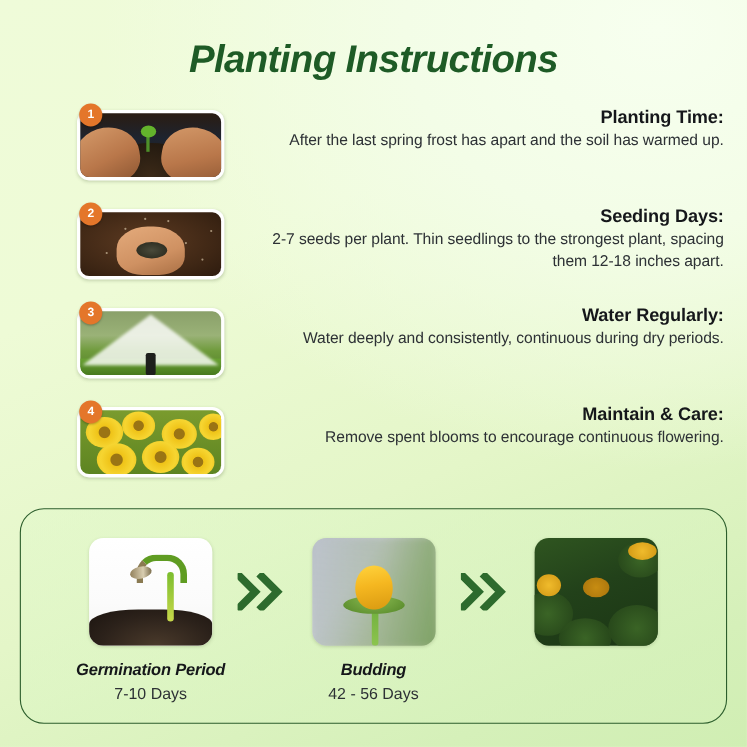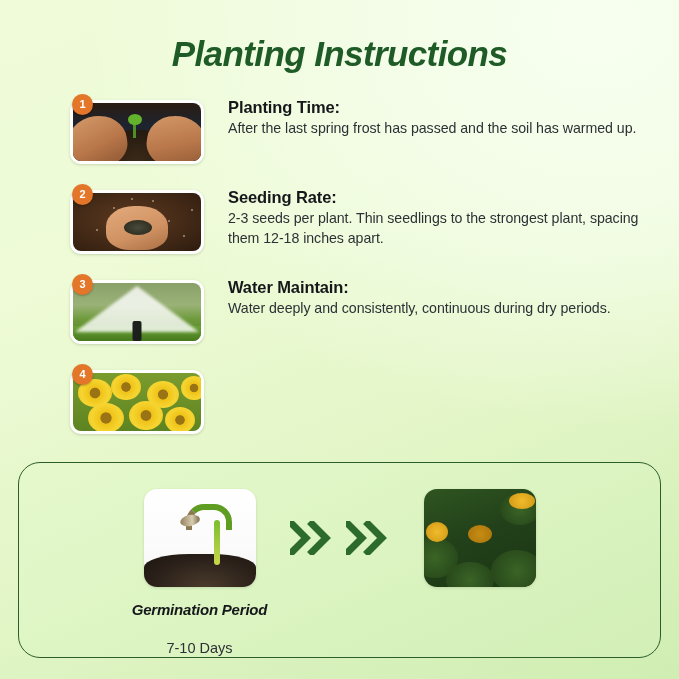--- a/index.html
+++ b/index.html
@@ -83,20 +83,21 @@
     line-height: 21px;
     text-align: center;
     z-index: 5;
     box-shadow: 0 1px 2px rgba(0,0,0,0.25);
   }
   .step-text {
     position: absolute;
     left: 228px;
     top: 0px;
     width: 430px;
+    text-align: right;
   }
   .step-head {
     font-size: 16.5px;
     font-weight: bold;
     color: #15171a;
     line-height: 22px;
     letter-spacing: -0.1px;
   }
   .step-body {
     font-size: 14.2px;
@@ -116,21 +117,21 @@
     border: 1.6px solid #2c5e2c;
     border-radius: 22px;
     box-sizing: border-box;
     background: linear-gradient(155deg, rgba(226,249,203,0.55) 0%, rgba(211,240,184,0.55) 100%);
   }
   .timeline-inner {
     position: absolute;
     inset: 0;
     display: flex;
     align-items: flex-start;
-    justify-content: center;
+    justify-content: space-between;
     padding: 26px 42px 0 42px;
     box-sizing: border-box;
   }
   .stage {
     width: 168px;
     text-align: center;
   }
   .stage-img {
     width: 112px;
     height: 98px;
@@ -142,21 +143,21 @@
   }
   .stage-name {
     margin-top: 14px;
     font-size: 15px;
     font-weight: bold;
     font-style: italic;
     color: #15171a;
     letter-spacing: -0.2px;
   }
   .stage-days {
-    margin-top: 22px;
+    margin-top: 5px;
     font-size: 14.5px;
     color: #2d3135;
   }
   .chevrons {
     width: 56px;
     height: 98px;
     display: flex;
     align-items: center;
     justify-content: center;
     margin-top: 0px;
@@ -294,74 +295,78 @@
         <div class="thumb img-hands">
           <div class="soil"></div>
           <div class="hand-l"></div>
           <div class="hand-r"></div>
           <div class="sprout"></div>
           <div class="leaf"></div>
         </div>
       </div>
       <div class="step-text">
         <div class="step-head">Planting Time:</div>
-        <div class="step-body">After the last spring frost has passed and the soil has warmed up.</div>
+        <div class="step-body">After the last spring frost has apart and the soil has warmed up.</div>
       </div>
     </div>
 
     <div class="step">
       <div class="thumb-wrap">
         <div class="badge">2</div>
         <div class="thumb img-seeds">
           <span class="speck" style="left:8%;top:16%"></span>
             <span class="speck" style="left:18%;top:62%"></span>
           <span class="speck" style="left:31%;top:24%"></span>
             <span class="speck" style="left:62%;top:12%"></span>
           <span class="speck" style="left:74%;top:46%"></span>
             <span class="speck" style="left:86%;top:72%"></span>
           <span class="speck" style="left:45%;top:8%"></span>
             <span class="speck" style="left:92%;top:28%"></span>
           <div class="palm"></div>
           <div class="seedpile"></div>
         </div>
       </div>
       <div class="step-text">
-        <div class="step-head">Seeding Rate:</div>
-        <div class="step-body">2-3 seeds per plant. Thin seedlings to the strongest plant, spacing them 12-18 inches apart.</div>
+        <div class="step-head">Seeding Days:</div>
+        <div class="step-body">2-7 seeds per plant. Thin seedlings to the strongest plant, spacing them 12-18 inches apart.</div>
       </div>
     </div>
 
     <div class="step">
       <div class="thumb-wrap">
         <div class="badge">3</div>
         <div class="thumb img-sprinkler">
           <div class="grass"></div>
           <div class="spray"></div>
           <div class="head"></div>
         </div>
       </div>
       <div class="step-text">
-        <div class="step-head">Water Maintain:</div>
+        <div class="step-head">Water Regularly:</div>
         <div class="step-body">Water deeply and consistently, continuous during dry periods.</div>
       </div>
     </div>
 
     <div class="step">
       <div class="thumb-wrap">
         <div class="badge">4</div>
         <div class="thumb img-flowers">
           <span class="fl" style="left:4%;top:10%;width:34px;height:28px"></span>
           <span class="fl" style="left:30%;top:2%;width:30px;height:26px"></span>
           <span class="fl" style="left:58%;top:14%;width:32px;height:27px"></span>
           <span class="fl" style="left:84%;top:6%;width:26px;height:24px"></span>
           <span class="fl" style="left:12%;top:52%;width:36px;height:30px"></span>
           <span class="fl" style="left:44%;top:48%;width:34px;height:29px"></span>
           <span class="fl" style="left:72%;top:58%;width:30px;height:26px"></span>
         </div>
       </div>
+      <div class="step-text">
+        <div class="step-head">Maintain &amp; Care:</div>
+        <div class="step-body">Remove spent blooms to encourage continuous flowering.</div>
+      </div>
     </div>
 
   </div>
 
   <div class="timeline-card">
     <div class="timeline-inner">
 
       <div class="stage">
         <div class="stage-img img-seedling">
           <div class="dirt"></div>
@@ -375,20 +380,30 @@
 
       <div class="chevrons">
         <span class="chev">
           <svg width="44" height="34" viewBox="0 0 44 34">
             <path d="M2 3 L16 17 L2 31" fill="none" stroke="#2d6b2d" stroke-width="7" stroke-linecap="square" stroke-linejoin="miter"></path>
             <path d="M22 3 L36 17 L22 31" fill="none" stroke="#2d6b2d" stroke-width="7" stroke-linecap="square" stroke-linejoin="miter"></path>
           </svg>
         </span>
       </div>
 
+      <div class="stage">
+        <div class="stage-img img-bud">
+          <div class="blur"></div>
+          <div class="stem2"></div>
+          <div class="sepal"></div>
+          <div class="budhead"></div>
+        </div>
+        <div class="stage-name">Budding</div>
+        <div class="stage-days">42 - 56 Days</div>
+      </div>
 
       <div class="chevrons">
         <span class="chev">
           <svg width="44" height="34" viewBox="0 0 44 34">
             <path d="M2 3 L16 17 L2 31" fill="none" stroke="#2d6b2d" stroke-width="7" stroke-linecap="square" stroke-linejoin="miter"></path>
             <path d="M22 3 L36 17 L22 31" fill="none" stroke="#2d6b2d" stroke-width="7" stroke-linecap="square" stroke-linejoin="miter"></path>
           </svg>
         </span>
       </div>
 

